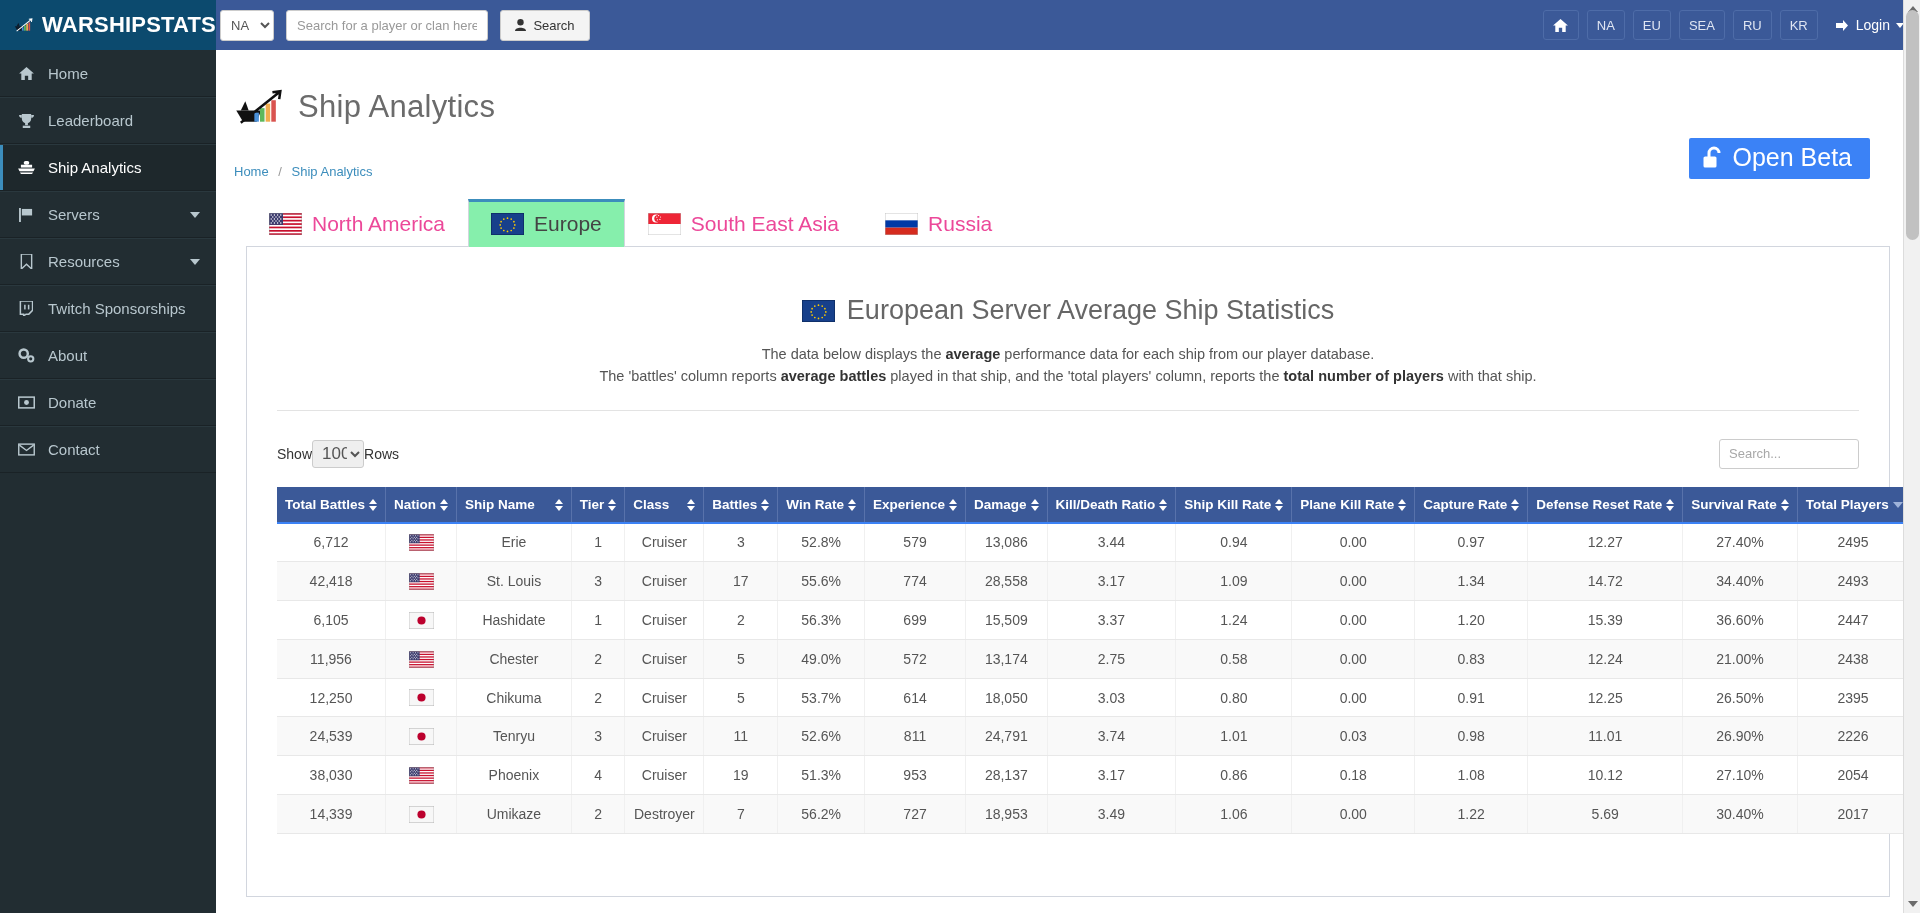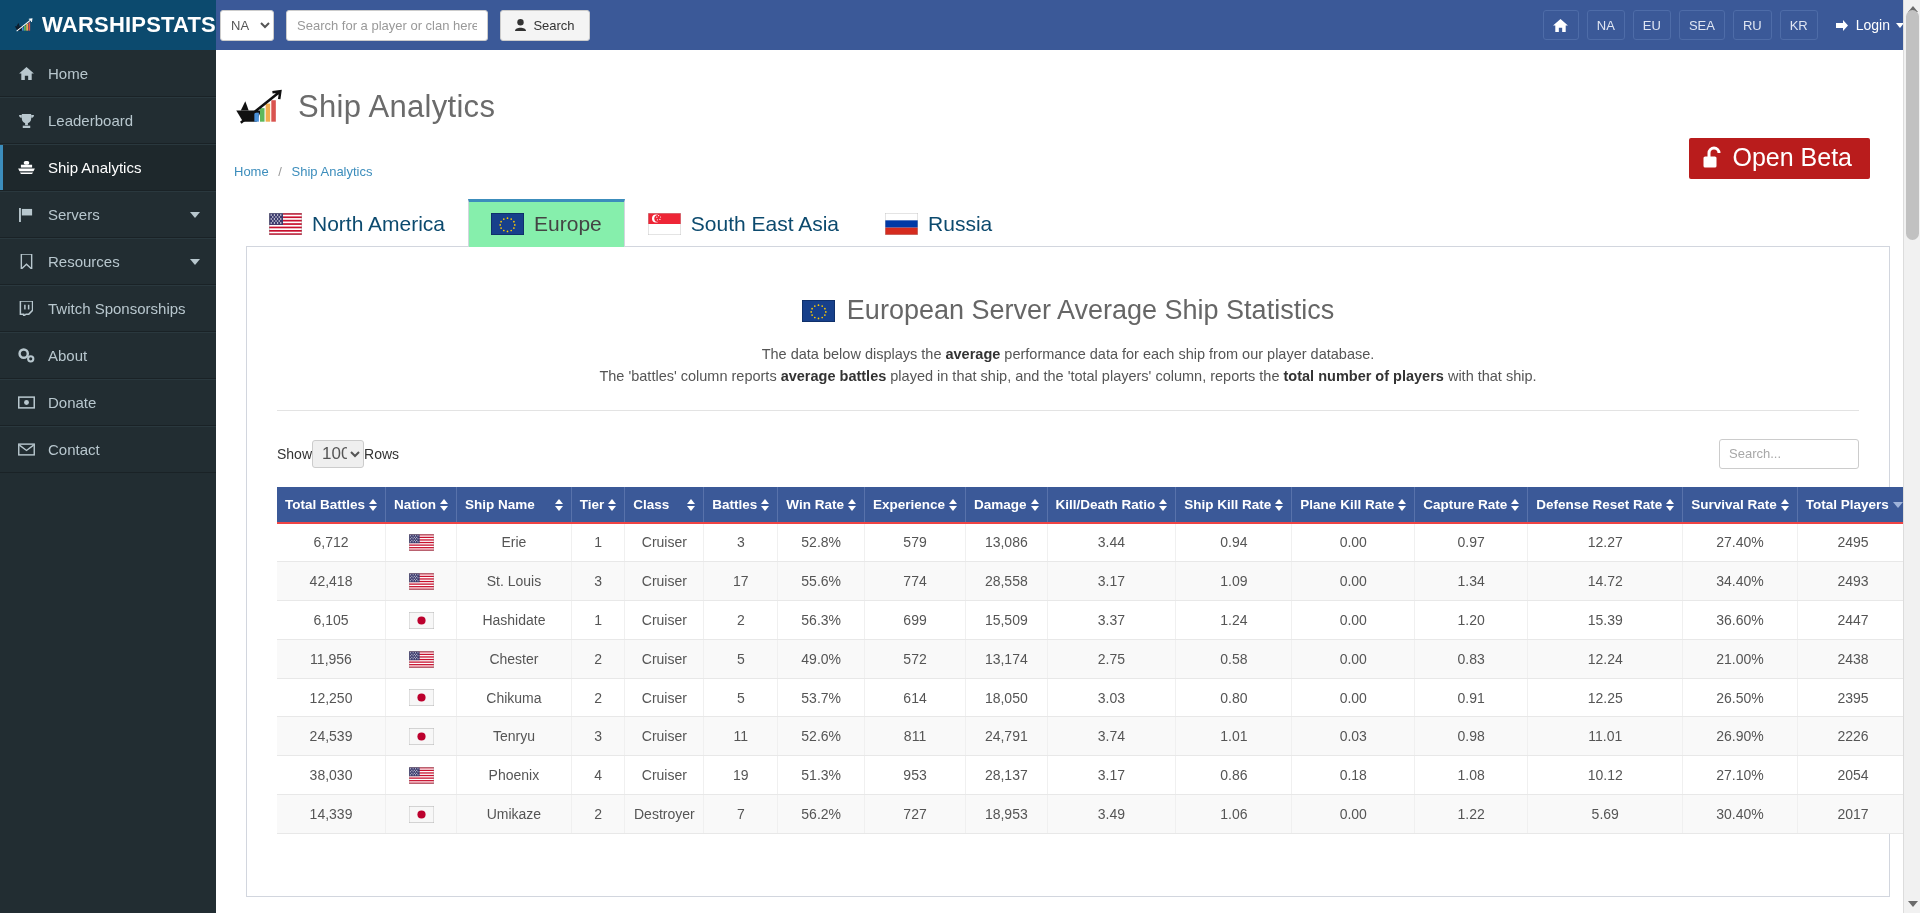--- a/index.html
+++ b/index.html
@@ -134,37 +134,37 @@
   }
   .breadcrumb {
     padding-left: 18px; margin-top: 18px;
     font-size: 13px; color: #444;
   }
   .breadcrumb a { color: #3c8dbc; text-decoration: none; cursor: pointer; }
   .breadcrumb .sep { color: #999; margin: 0 6px; }
 
   .beta-btn {
     position: absolute; top: 88px; right: 50px;
-    background: #b91c1c; color: #fff;
+    background: #3b82f6; color: #fff;
     font-size: 25px; padding: 5px 18px 7px 14px;
     display: inline-flex; align-items: center; gap: 8px;
     cursor: pointer; border-radius: 2px;
   }
 
   
   .tabs {
     margin: 30px 30px 0 30px;
     border-bottom: 1px solid #d2d6de;
     display: flex; align-items: flex-end;
     height: 57px;
   }
   .tab {
     display: flex; align-items: center; gap: 10px;
     padding: 12px 22px 11px 22px;
-    font-size: 21px; color: #0c4a6e;
+    font-size: 21px; color: #ec4899;
     cursor: pointer;
     border: 1px solid transparent;
     border-bottom: none;
     margin-bottom: -1px;
     background: transparent;
   }
   .tab.active {
     background: #86efac; color: #444;
     border-color: #d2d6de;
     border-top: 3px solid #3c8dbc;
@@ -218,21 +218,21 @@
     width: 100%; border-collapse: collapse;
     margin-top: 16px;
     font-size: 14px;
   }
   table.dt thead th {
     background: #3b5998; color: #fff;
     font-size: 13.5px; font-weight: bold;
     padding: 10px 8px;
     text-align: center; white-space: nowrap;
     border-right: 1px solid #5872ab;
-    border-bottom: 2px solid #ef4444;
+    border-bottom: 2px solid #3b82f6;
     cursor: pointer;
     position: relative;
   }
   table.dt thead th:last-child { border-right: none; }
   .sort-ico {
     display: inline-block; margin-left: 4px;
     position: relative; width: 8px; height: 12px;
     vertical-align: -2px;
   }
   .sort-ico i {

